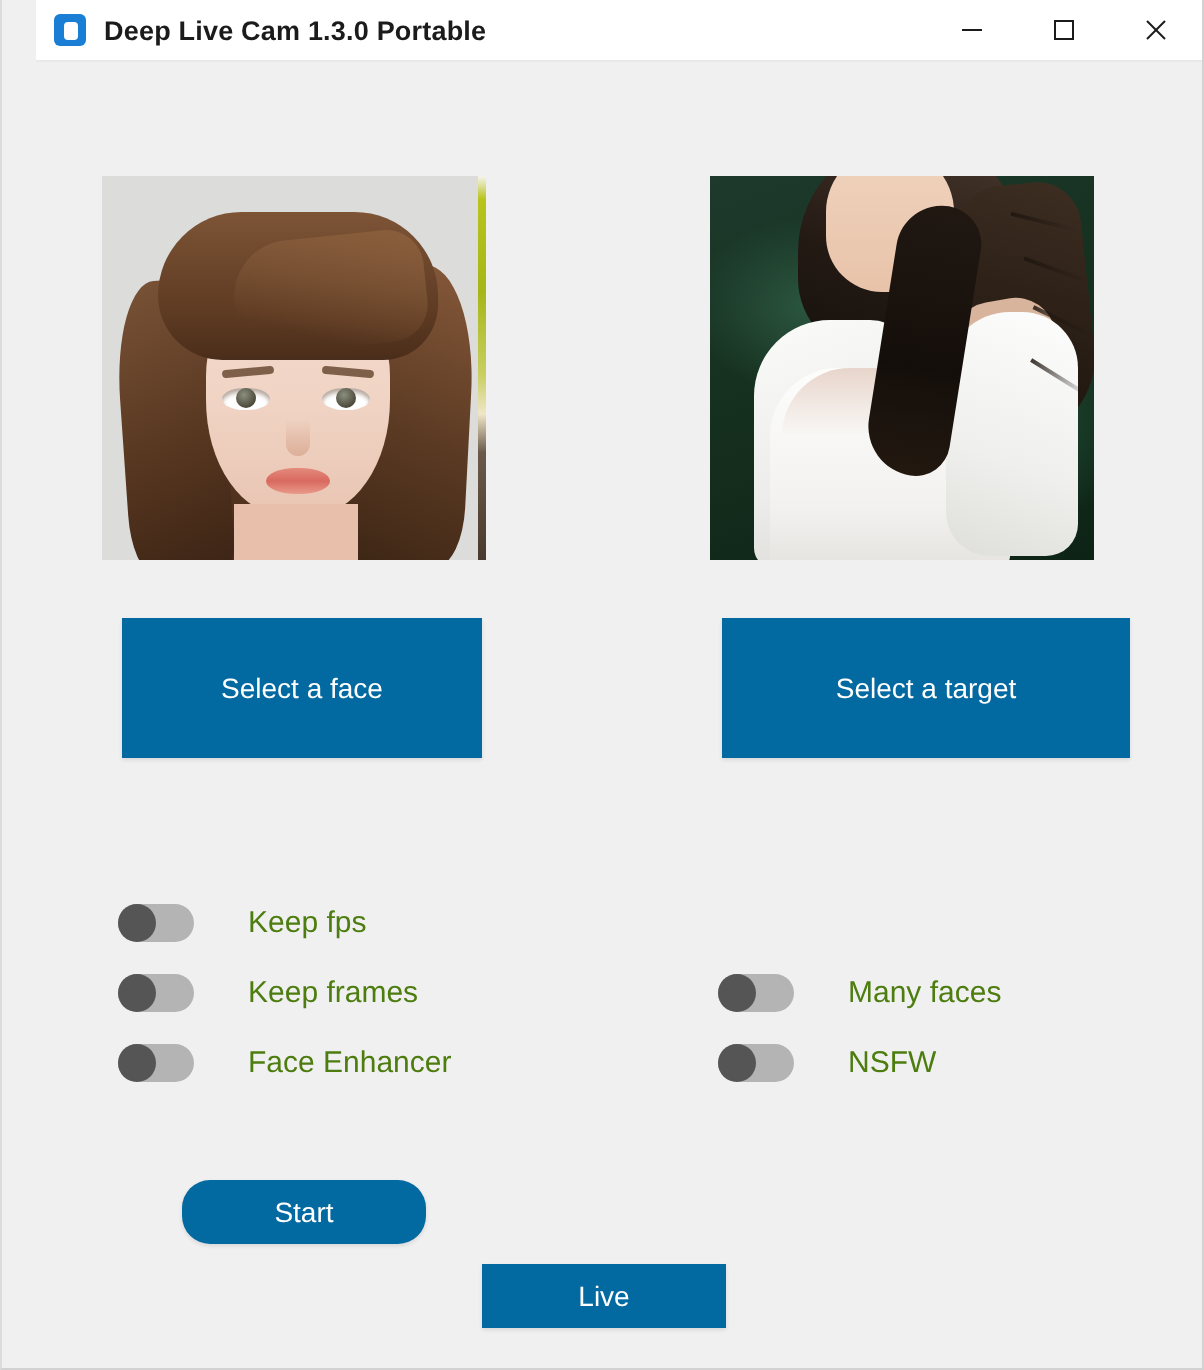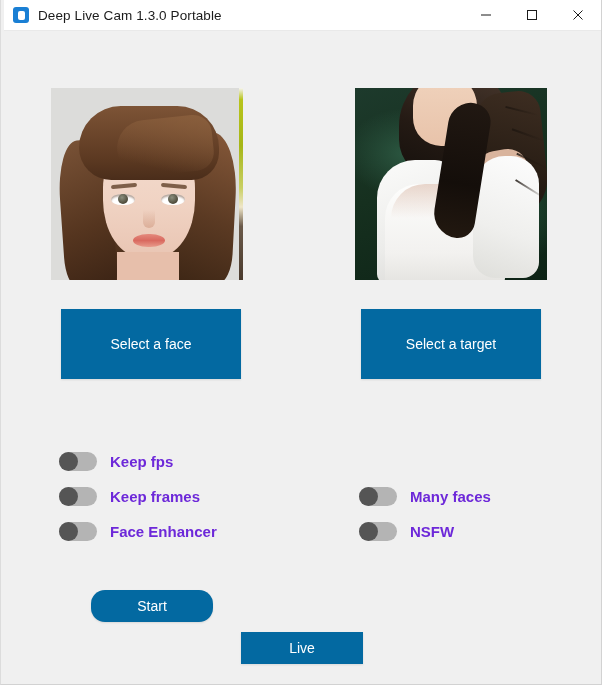--- a/index.html
+++ b/index.html
@@ -21,27 +21,28 @@
     background: #f0f0f0;
     box-sizing: border-box;
     border-left: 1px solid #dcdcdc;
     border-right: 1px solid #d2d2d2;
     border-bottom: 1px solid #d2d2d2;
   }
 
   
   .titlebar {
     position: absolute;
-    top: 0; left: 3px; right: 0;
+    top: 0; left: 17px; right: 0;
     height: 31px;
     background: #ffffff;
     border-bottom: 1px solid #e9e9e9;
     display: flex;
     align-items: center;
     box-sizing: border-box;
+    font-weight: bold;
   }
   .title-icon {
     width: 16px;
     height: 16px;
     margin-left: 9px;
     border-radius: 3px;
     background: #1a7fd4;
     display: flex;
     align-items: center;
     justify-content: center;
@@ -243,21 +244,21 @@
     padding: 0;
     font-family: "Liberation Sans", sans-serif;
     font-size: 14px;
     display: flex;
     align-items: center;
     justify-content: center;
     cursor: default;
     box-shadow: 0 1px 2px rgba(0,0,0,.10);
   }
   #btn-select-face   { left: 60px;  top: 309px; width: 180px; height: 70px; }
-  #btn-select-target { left: 360px; top: 309px; width: 180px; height: 70px; }
+  #btn-select-target { left: 360px; top: 309px; width: 204px; height: 70px; }
   #btn-start   { left: 90px;  top: 590px; width: 122px; height: 32px; border-radius: 14px; }
   #btn-destroy { left: 240px; top: 590px; width: 122px; height: 32px; }
   #btn-preview { left: 390px; top: 590px; width: 122px; height: 32px; }
   #btn-live    { left: 240px; top: 632px; width: 122px; height: 32px; }
 
   
   .switch-row {
     position: absolute;
     display: flex;
     align-items: center;
@@ -276,25 +277,24 @@
     top: 0px;
     left: 0px;
     width: 19px;
     height: 19px;
     border-radius: 50%;
     background: #555555;
   }
   .switch.on { background: #2fa363; }
   .switch.on .knob { left: 19px; background: #4d4d4d; }
   .switch-label {
-    margin-left: 13px;
+    margin-left: 27px;
     font-size: 15px;
-    color: #6d28d9;
+    color: #4d7c0f;
     white-space: nowrap;
-    font-weight: bold;
   }
 
   #row-keep-fps      { left: 58px;  top: 449px; }
   #row-keep-frames   { left: 58px;  top: 484px; }
   #row-face-enhancer { left: 58px;  top: 519px; }
   #row-keep-audio    { left: 358px; top: 449px; }
   #row-many-faces    { left: 358px; top: 484px; }
   #row-nsfw          { left: 358px; top: 519px; }
 </style>
 </head>

